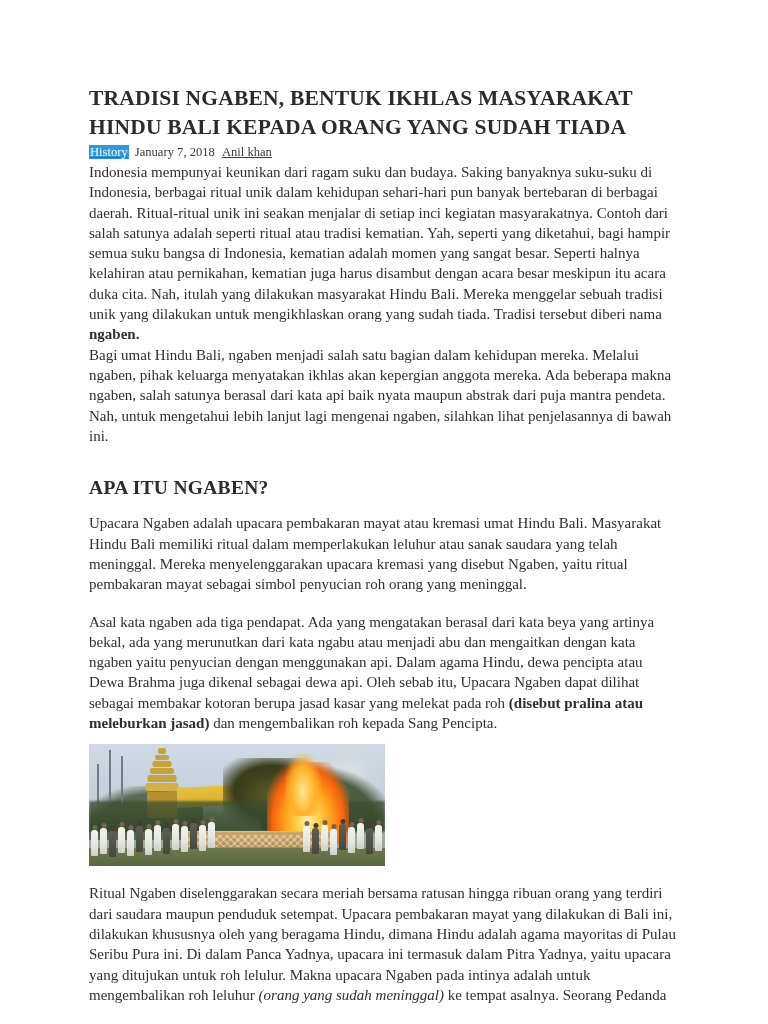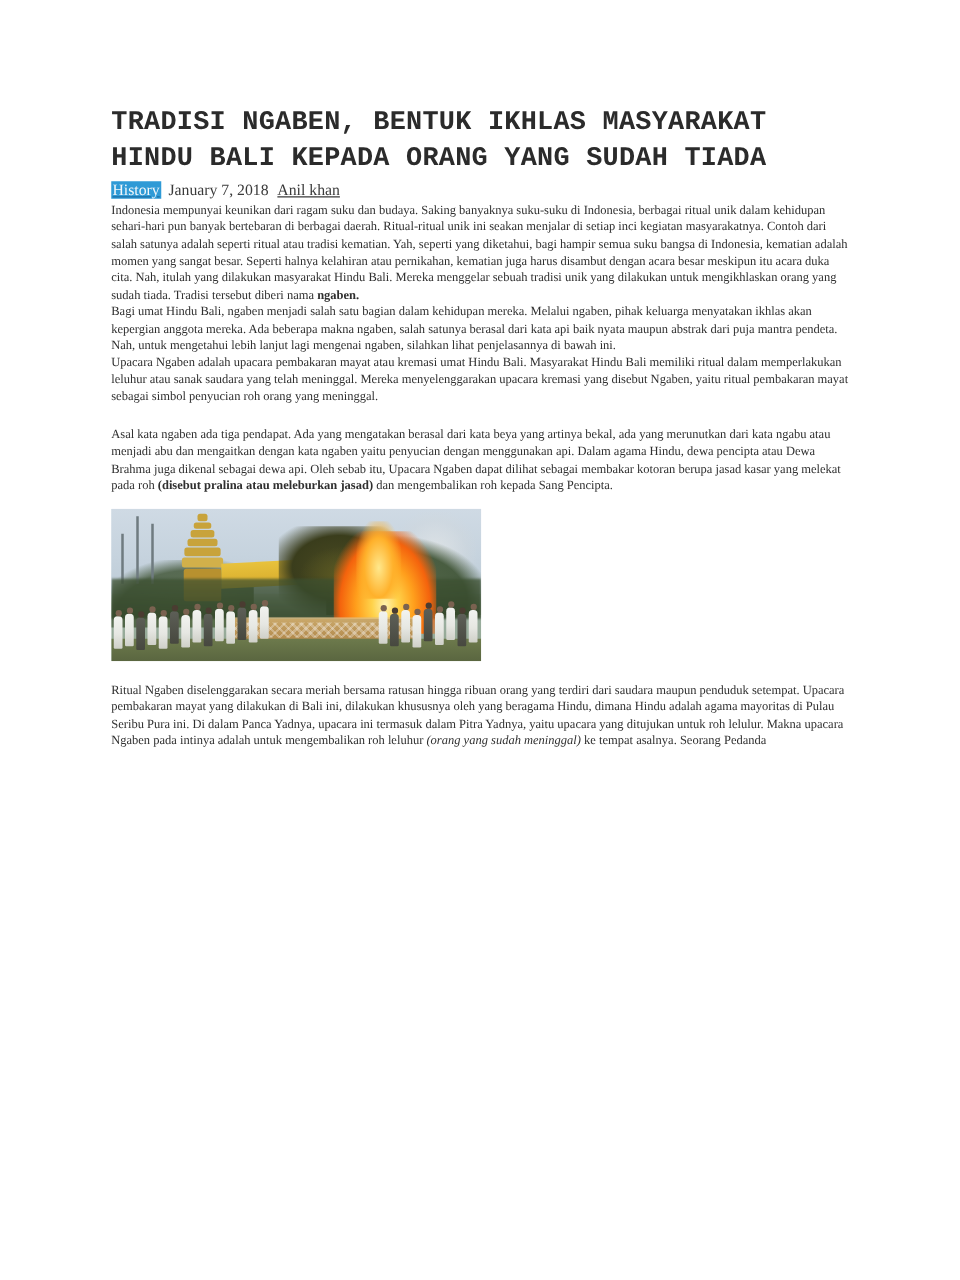--- a/index.html
+++ b/index.html
@@ -25,21 +25,20 @@
   }
 
   .article-title {
     font-size: 21.5px;
     font-weight: bold;
     line-height: 1.33;
     letter-spacing: 0.2px;
     margin: 0 0 4px 0;
     color: #2b2b2b;
     max-width: 560px;
-    font-family: Liberation Mono, monospace;
   }
 
   .byline {
     font-size: 12.6px;
     line-height: 1.25;
     margin: 0 0 1px 0;
     color: #3a3a3a;
     white-space: nowrap;
   }
   .byline .cat-link {
@@ -53,21 +52,21 @@
     margin-left: 6px;
     color: #3a3a3a;
   }
   .byline .author-link {
     margin-left: 7px;
     color: #3a3a3a;
     text-decoration: underline;
   }
 
   p.body-text {
-    font-size: 10px;
+    font-size: 15px;
     line-height: 1.355;
     margin: 0 0 0 0;
     color: #2f2f2f;
     text-align: left;
   }
   p.body-text + p.body-text {
     margin-top: 0;
   }
   .gap-before-lg {
     margin-top: 17px !important;
@@ -216,20 +215,21 @@
   <h1 class="article-title">TRADISI NGABEN, BENTUK IKHLAS MASYARAKAT HINDU BALI KEPADA ORANG YANG SUDAH TIADA</h1>
 
   <div class="byline">
     <a class="cat-link">History</a><span class="byline-date">January 7, 2018</span><a class="author-link">Anil khan</a>
   </div>
 
   <p class="body-text"><span>Indonesia mempunyai keunikan dari ragam suku dan budaya. Saking banyaknya suku-suku di Indonesia, berbagai ritual unik dalam kehidupan sehari-hari pun banyak bertebaran di berbagai daerah. Ritual-ritual unik ini seakan menjalar di setiap inci kegiatan masyarakatnya. Contoh dari salah satunya adalah seperti ritual atau tradisi kematian. Yah, seperti yang diketahui, bagi hampir semua suku bangsa di Indonesia, kematian adalah momen yang sangat besar. Seperti halnya kelahiran atau pernikahan, kematian juga harus disambut dengan acara besar meskipun itu acara duka cita. Nah, itulah yang dilakukan masyarakat Hindu Bali. Mereka menggelar sebuah tradisi unik yang dilakukan untuk mengikhlaskan orang yang sudah tiada. Tradisi tersebut diberi nama </span><b>ngaben.</b></p>
 
   <p class="body-text">Bagi umat Hindu Bali, ngaben menjadi salah satu bagian dalam kehidupan mereka. Melalui ngaben, pihak keluarga menyatakan ikhlas akan kepergian anggota mereka. Ada beberapa makna ngaben, salah satunya berasal dari kata api baik nyata maupun abstrak dari puja mantra pendeta. Nah, untuk mengetahui lebih lanjut lagi mengenai ngaben, silahkan lihat penjelasannya di bawah ini.</p>
 
+  <h2 class="section-heading">APA ITU NGABEN?</h2>
 
   <p class="body-text">Upacara Ngaben adalah upacara pembakaran mayat atau kremasi umat Hindu Bali. Masyarakat Hindu Bali memiliki ritual dalam memperlakukan leluhur atau sanak saudara yang telah meninggal. Mereka menyelenggarakan upacara kremasi yang disebut Ngaben, yaitu ritual pembakaran mayat sebagai simbol penyucian roh orang yang meninggal.</p>
 
   <p class="body-text gap-before-lg"><span>Asal kata ngaben ada tiga pendapat. Ada yang mengatakan berasal dari kata beya yang artinya bekal, ada yang merunutkan dari kata ngabu atau menjadi abu dan mengaitkan dengan kata ngaben yaitu penyucian dengan menggunakan api. Dalam agama Hindu, dewa pencipta atau Dewa Brahma juga dikenal sebagai dewa api. Oleh sebab itu, Upacara Ngaben dapat dilihat sebagai membakar kotoran berupa jasad kasar yang melekat pada roh </span><b>(disebut pralina atau meleburkan jasad)</b><span> dan mengembalikan roh kepada Sang Pencipta.</span></p>
 
   <figure class="photo-figure">
     <div class="photo">
       <div class="ph-sky"></div>
       <div class="ph-smoke"></div>
       <div class="ph-hill-r"></div>

